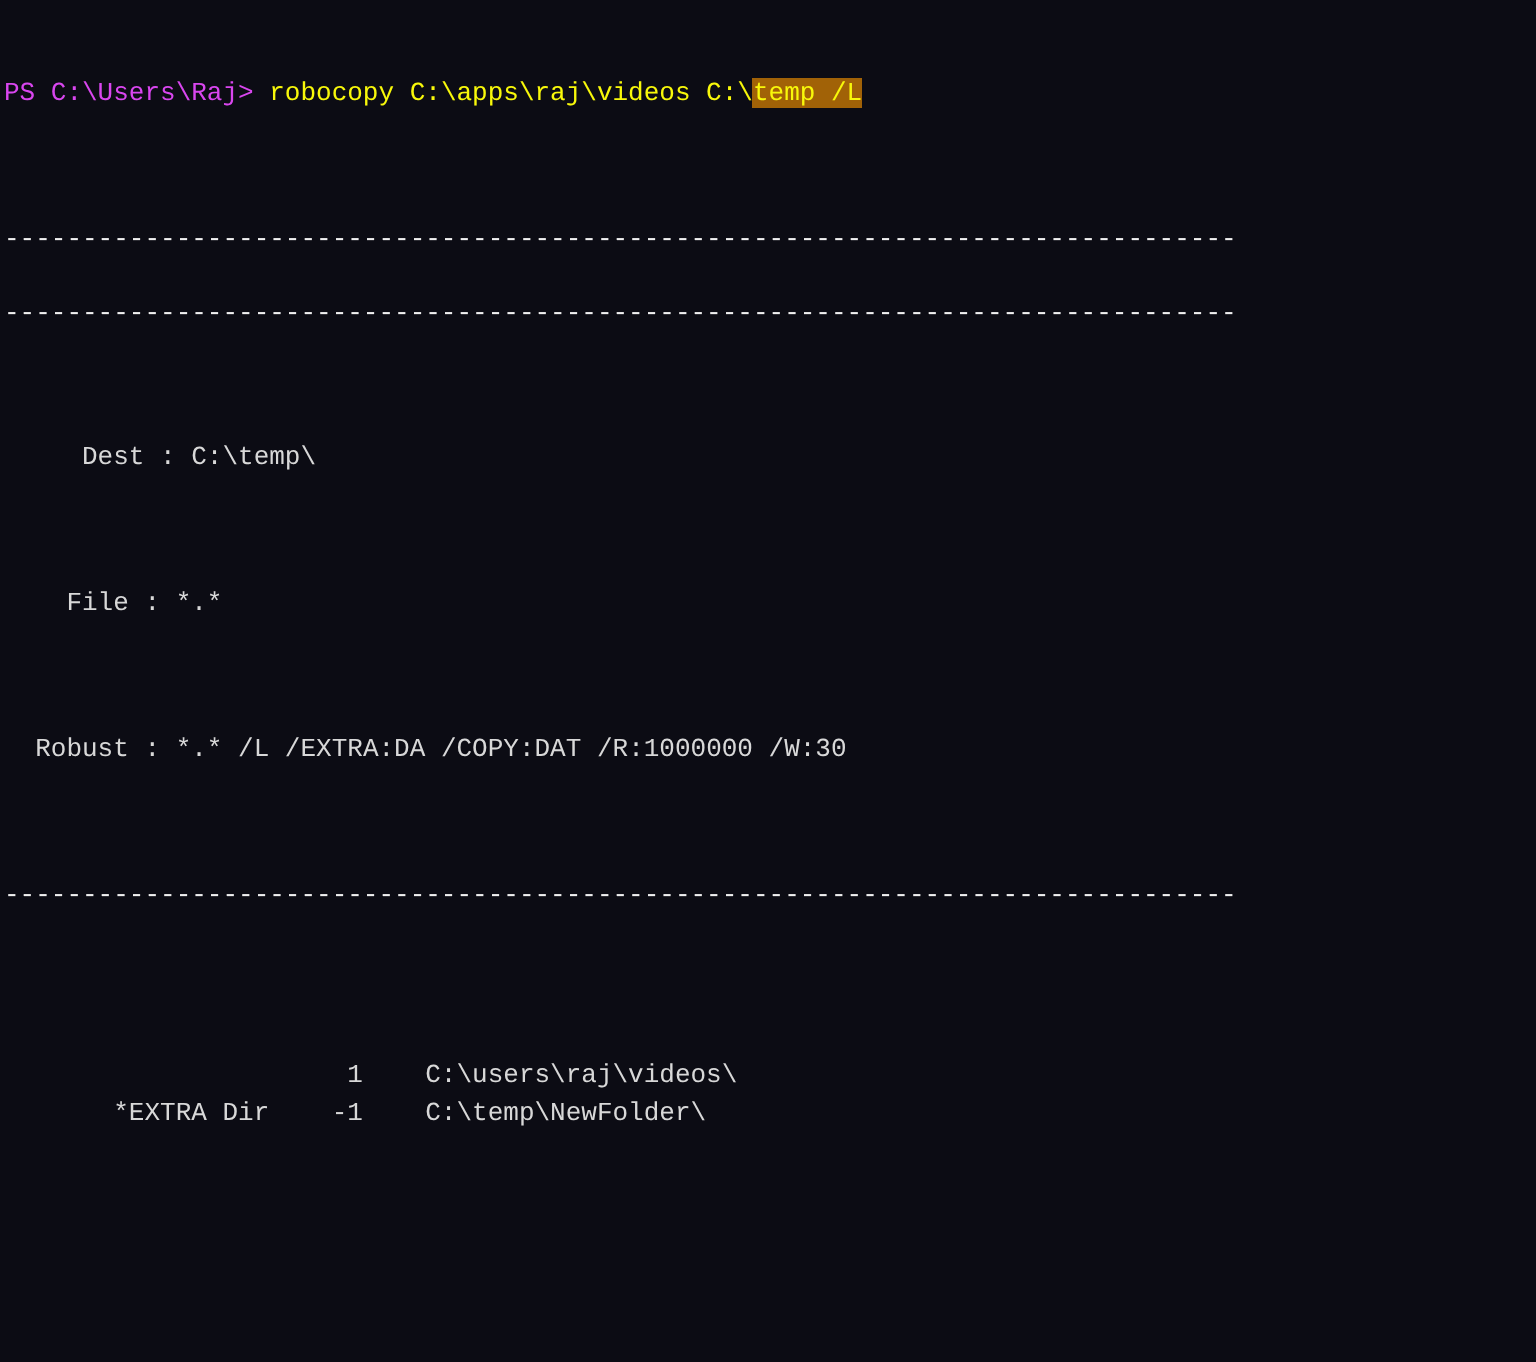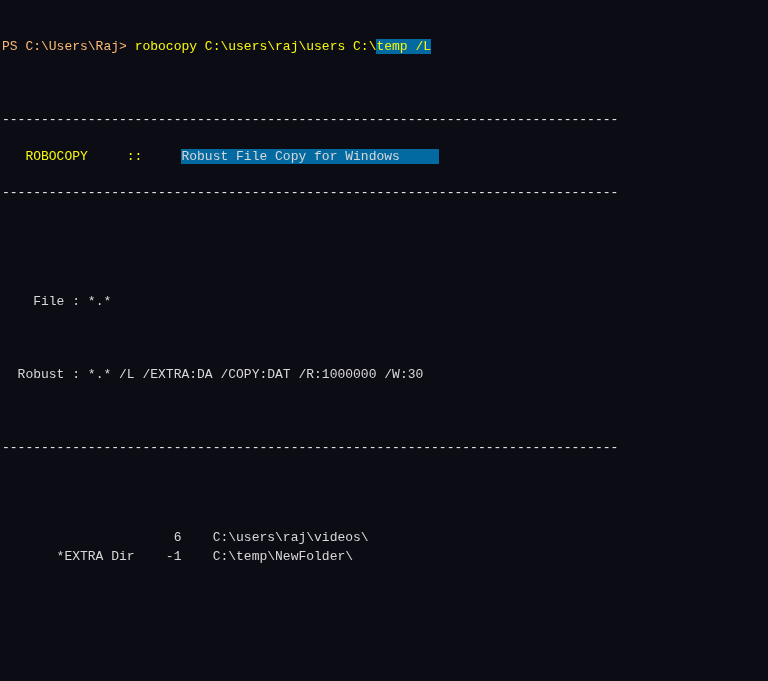--- a/index.html
+++ b/index.html
@@ -12,46 +12,46 @@
     line-height: 1.4;
     width: 768px;
     height: 681px;
     overflow: hidden;
   }
   .term {
     padding: 2px 2px;
     white-space: pre;
   }
   .line { white-space: pre; }
-  .hl-yellow { background: #0369a1; }
+  .hl-yellow { background: #a16207; }
   .txt-yellow { color: #f8f80a; }
   .txt-white { color: #f0f0f0; }
   .prompt-row { white-space: pre; }
-  .prompt { color: #fdba74; }
+  .prompt { color: #d946ef; }
 </style>
 </head>
 <body>
 
 <div class="term">
 
-<div class="prompt-row"><span class="prompt">PS C:\Users\Raj&gt; </span><span class="txt-yellow">robocopy C:\users\raj\users C:\</span><span class="txt-yellow hl-yellow">temp /L</span></div>
+<div class="prompt-row"><span class="prompt">PS C:\Users\Raj&gt; </span><span class="txt-yellow">robocopy C:\apps\raj\videos C:\</span><span class="txt-yellow hl-yellow">temp /L</span></div>
 <div class="line"> </div>
 <div class="line txt-white">-------------------------------------------------------------------------------</div>
-<div class="line"><span class="txt-yellow">   ROBOCOPY     ::     </span><span class="hl-yellow">Robust File Copy for Windows</span><span class="hl-yellow">     </span></div>
 <div class="line txt-white">-------------------------------------------------------------------------------</div>
 <div class="line"> </div>
+<div class="line"><span>     Dest : </span><span>C:\temp\</span></div>
 <div class="line"> </div>
 <div class="line"><span>    File : </span><span>*.*</span></div>
 <div class="line"> </div>
 <div class="line"><span>  Robust : </span><span>*.* /L /EXTRA:DA /COPY:DAT /R:1000000 /W:30</span></div>
 <div class="line"> </div>
 <div class="line txt-white">-------------------------------------------------------------------------------</div>
 <div class="line"> </div>
 
-<div id="dir-rows"><div class="line">                      6    C:\users\raj\videos\</div><div class="line">       *EXTRA Dir    -1    C:\temp\NewFolder\</div></div>
+<div id="dir-rows"><div class="line">                      1    C:\users\raj\videos\</div><div class="line">       *EXTRA Dir    -1    C:\temp\NewFolder\</div></div>
 
 
 
 
 
 
 
 
 
 

